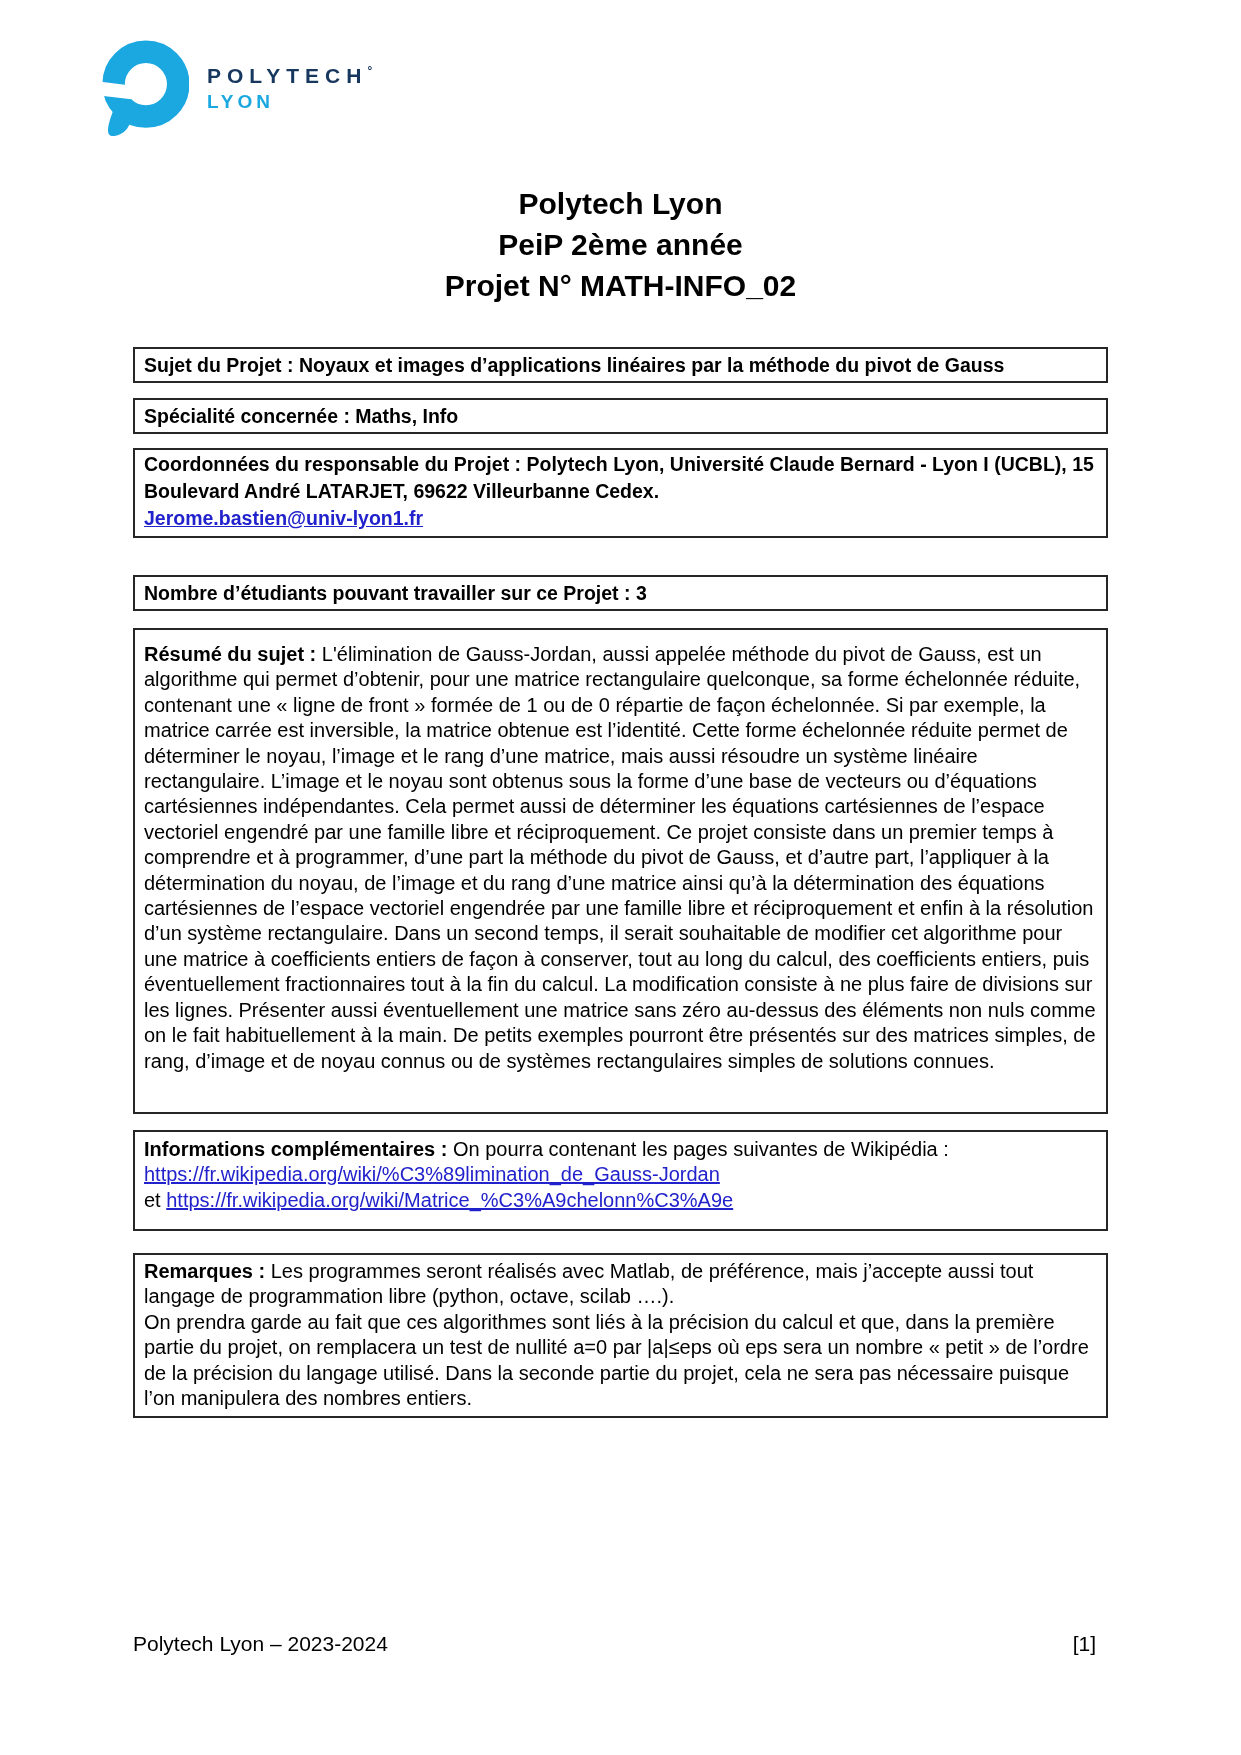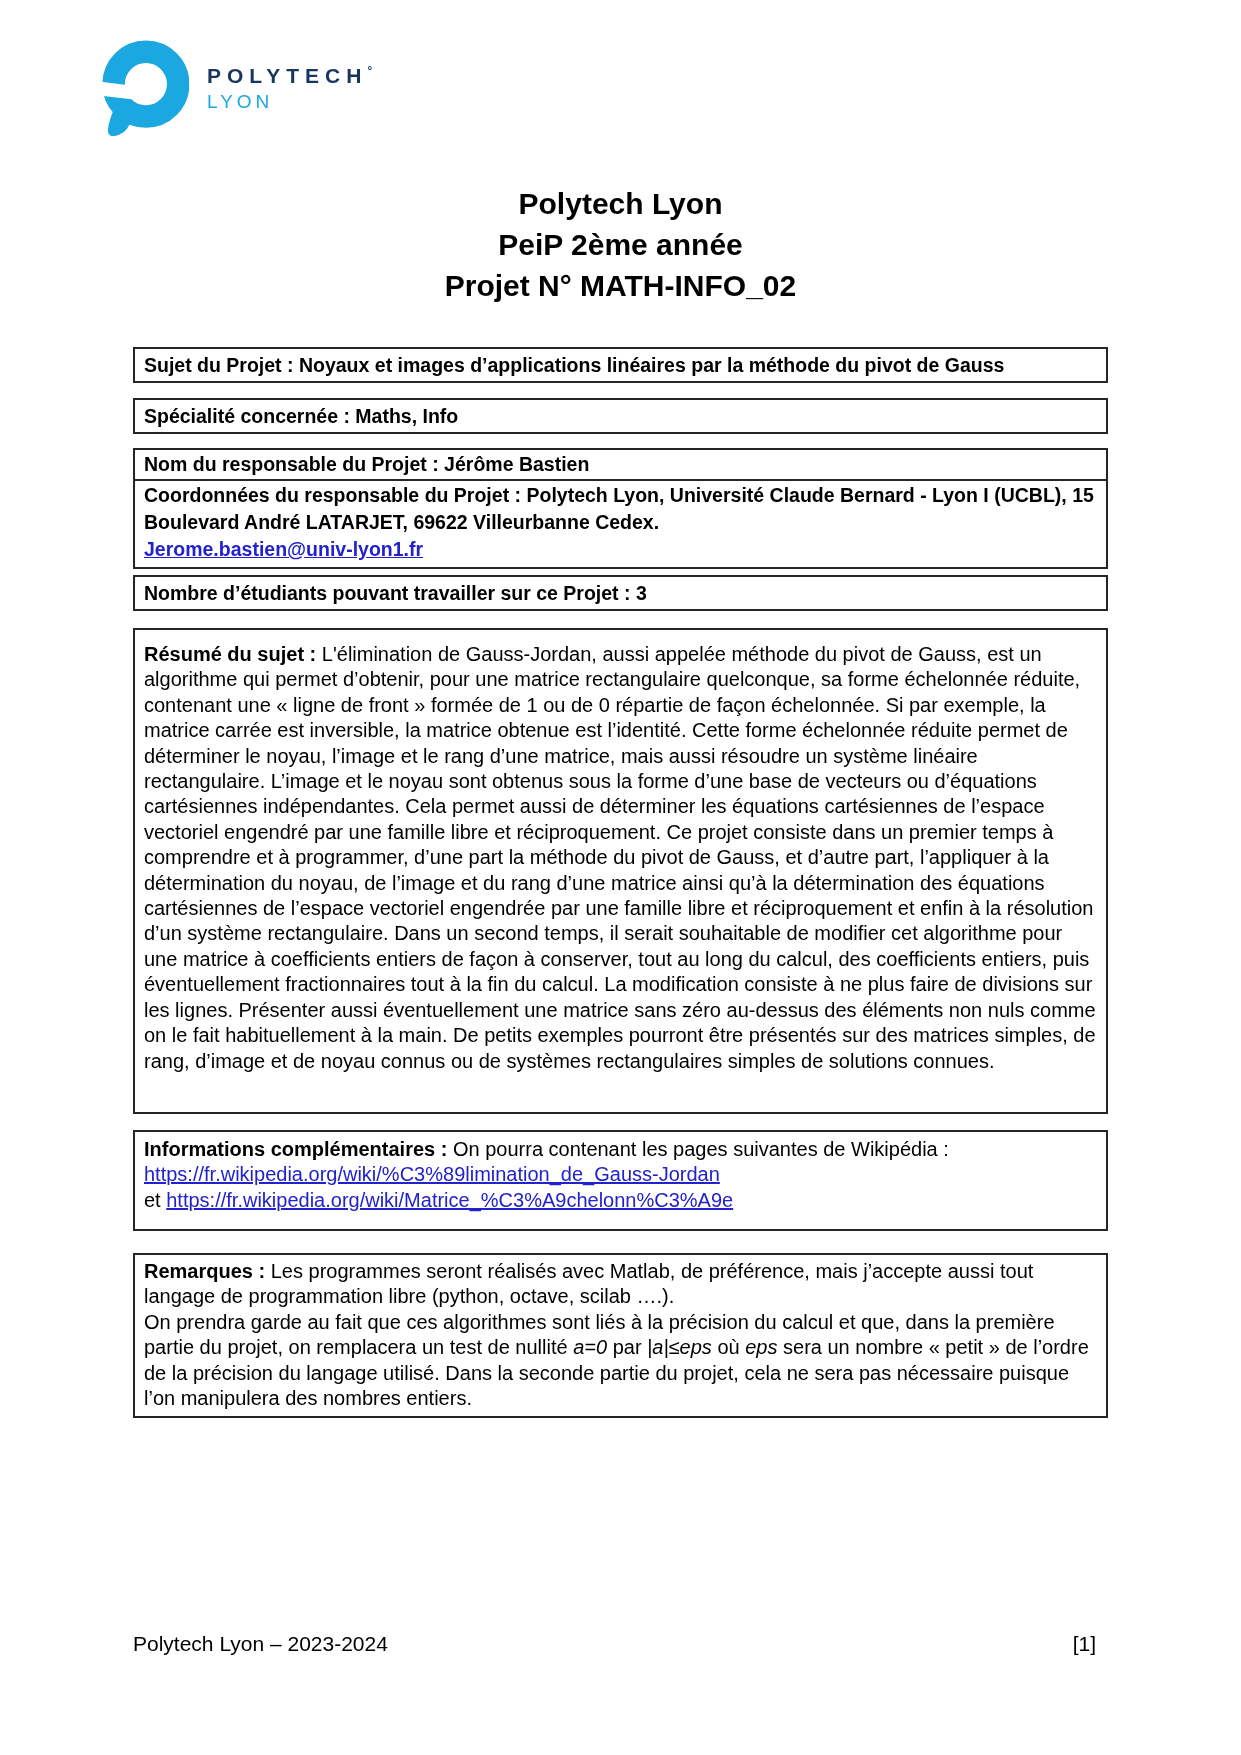--- a/index.html
+++ b/index.html
@@ -14,42 +14,42 @@
   
   .logo{position:absolute;left:95px;top:38px;width:300px;height:100px;}
   .logo-icon{position:absolute;left:0;top:2px;width:94px;height:98px;}
   .logo-text{position:absolute;left:112px;top:22px;}
   .brand{
     font-size:21px;font-weight:700;letter-spacing:6px;
     color:#17375E;line-height:22px;white-space:nowrap;
   }
   .brand .mark{font-size:12px;vertical-align:super;letter-spacing:0;}
   .city{
-    font-size:19px;font-weight:400;letter-spacing:4px;
+    font-size:19px;font-weight:700;letter-spacing:4px;
     color:#1BA8E0;line-height:22px;margin-top:4px;
   }
   
   .doc-title{
     position:absolute;left:0;top:183px;width:100%;
     text-align:center;font-weight:700;font-size:30px;line-height:41px;
   }
   
   .box{
     position:absolute;left:133px;width:975px;
     border:2px solid #262626;background:#ffffff;
     box-sizing:border-box;
     padding:2px 9px;
   }
   .hbox{font-size:19.5px;font-weight:700;line-height:28px;}
   .tbox{padding:0;}
   .trow{padding:1px 9px;font-size:19.5px;font-weight:700;line-height:27px;}
   .trow + .trow{border-top:2px solid #262626;}
   .body-text{font-size:20px;line-height:25.4px;font-weight:400;}
   .b{font-weight:700;}
-  .i{font-style:italic;}
+  .i{}
   .lnk{color:#2222CC;cursor:pointer;}
   #box-sujet{top:347px;}
   #box-specialite{top:398px;}
   #box-responsable{top:448px;}
   #row-coordonnees{padding-bottom:4px;}
   #box-etudiants{top:575px;}
   #box-resume{top:628px;height:486px;overflow:hidden;padding-top:12px;}
   #box-informations{top:1130px;padding-top:5px;padding-bottom:16px;}
   #box-remarques{top:1253px;padding-top:4px;padding-bottom:5px;}
   
@@ -81,23 +81,20 @@
 
   <div class="box hbox" id="box-specialite">
     <div><span class="b">Spécialité concernée : Maths, Info</span></div>
   </div>
 
   <div class="box hbox" id="box-sujet">
     <div><span class="b">Sujet du Projet : Noyaux et images d’applications linéaires par la méthode du pivot de Gauss</span></div>
   </div>
 
   <div class="box tbox" id="box-responsable">
-    <div class="trow" id="row-nom">
-      <div><span class="b">Nom du responsable du Projet : Jérôme Bastien</span></div>
-    </div>
     <div class="trow" id="row-coordonnees">
       <div><span class="b">Coordonnées du responsable du Projet : Polytech Lyon, Université Claude Bernard - Lyon I (UCBL), 15 Boulevard André LATARJET, 69622 Villeurbanne Cedex.</span></div>
       <div><a class="b lnk" href="#">Jerome.bastien@univ-lyon1.fr</a></div>
     </div>
   </div>
 
   <div class="box hbox" id="box-etudiants">
     <div><span class="b">Nombre d’étudiants pouvant travailler sur ce Projet : 3</span></div>
   </div>
 

